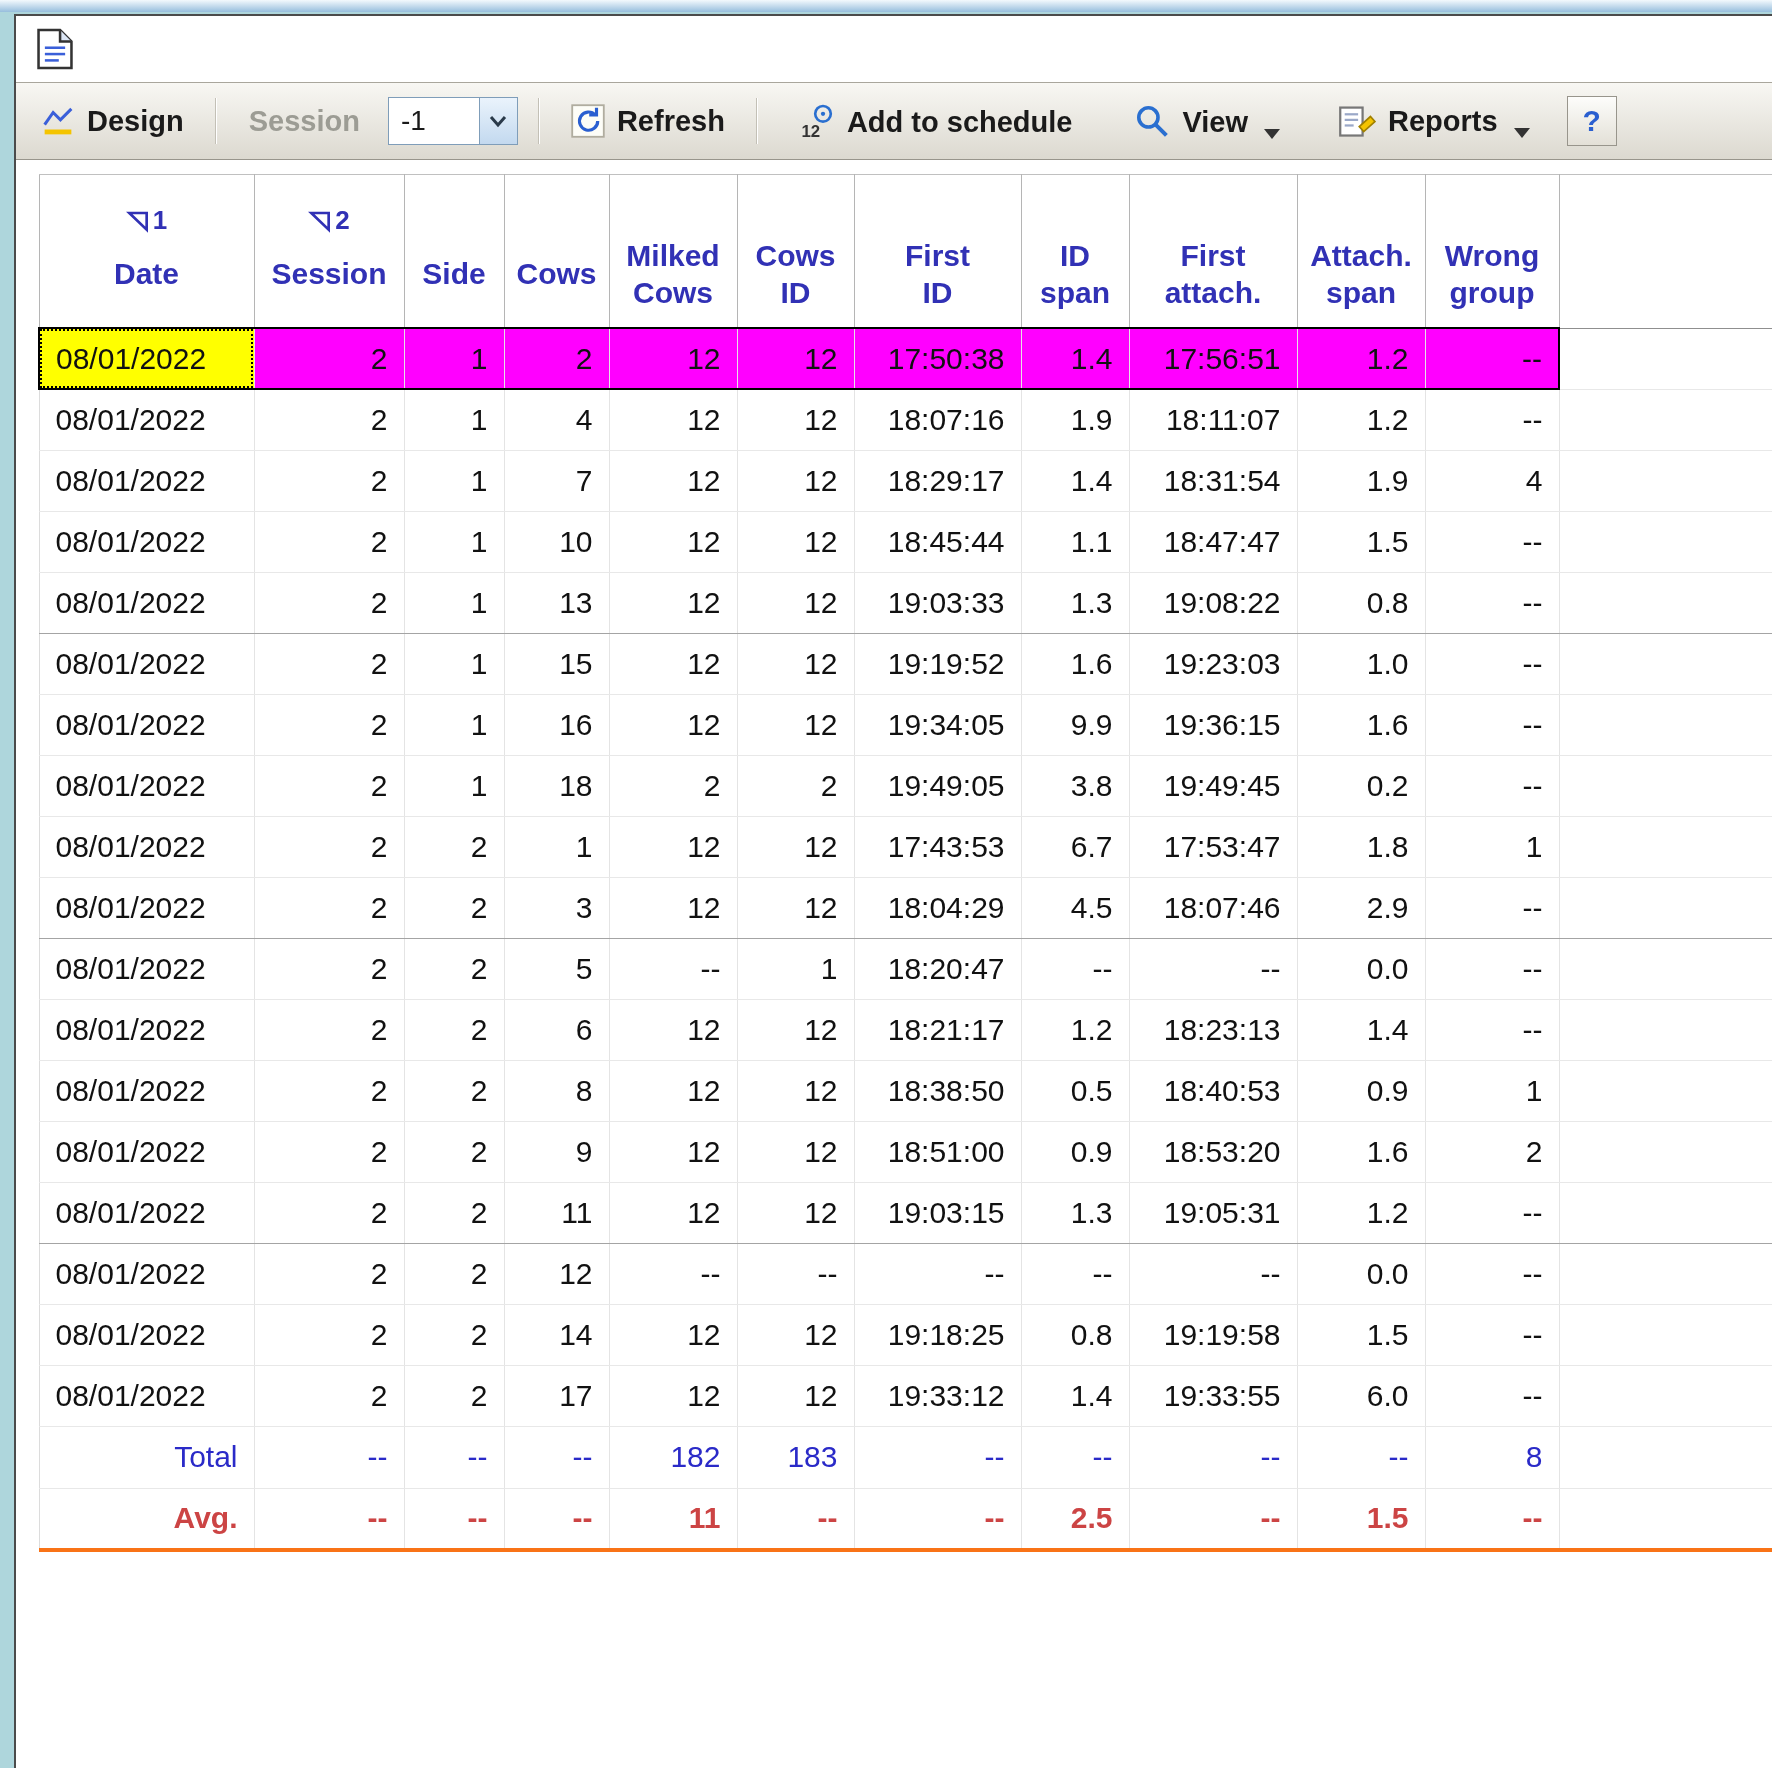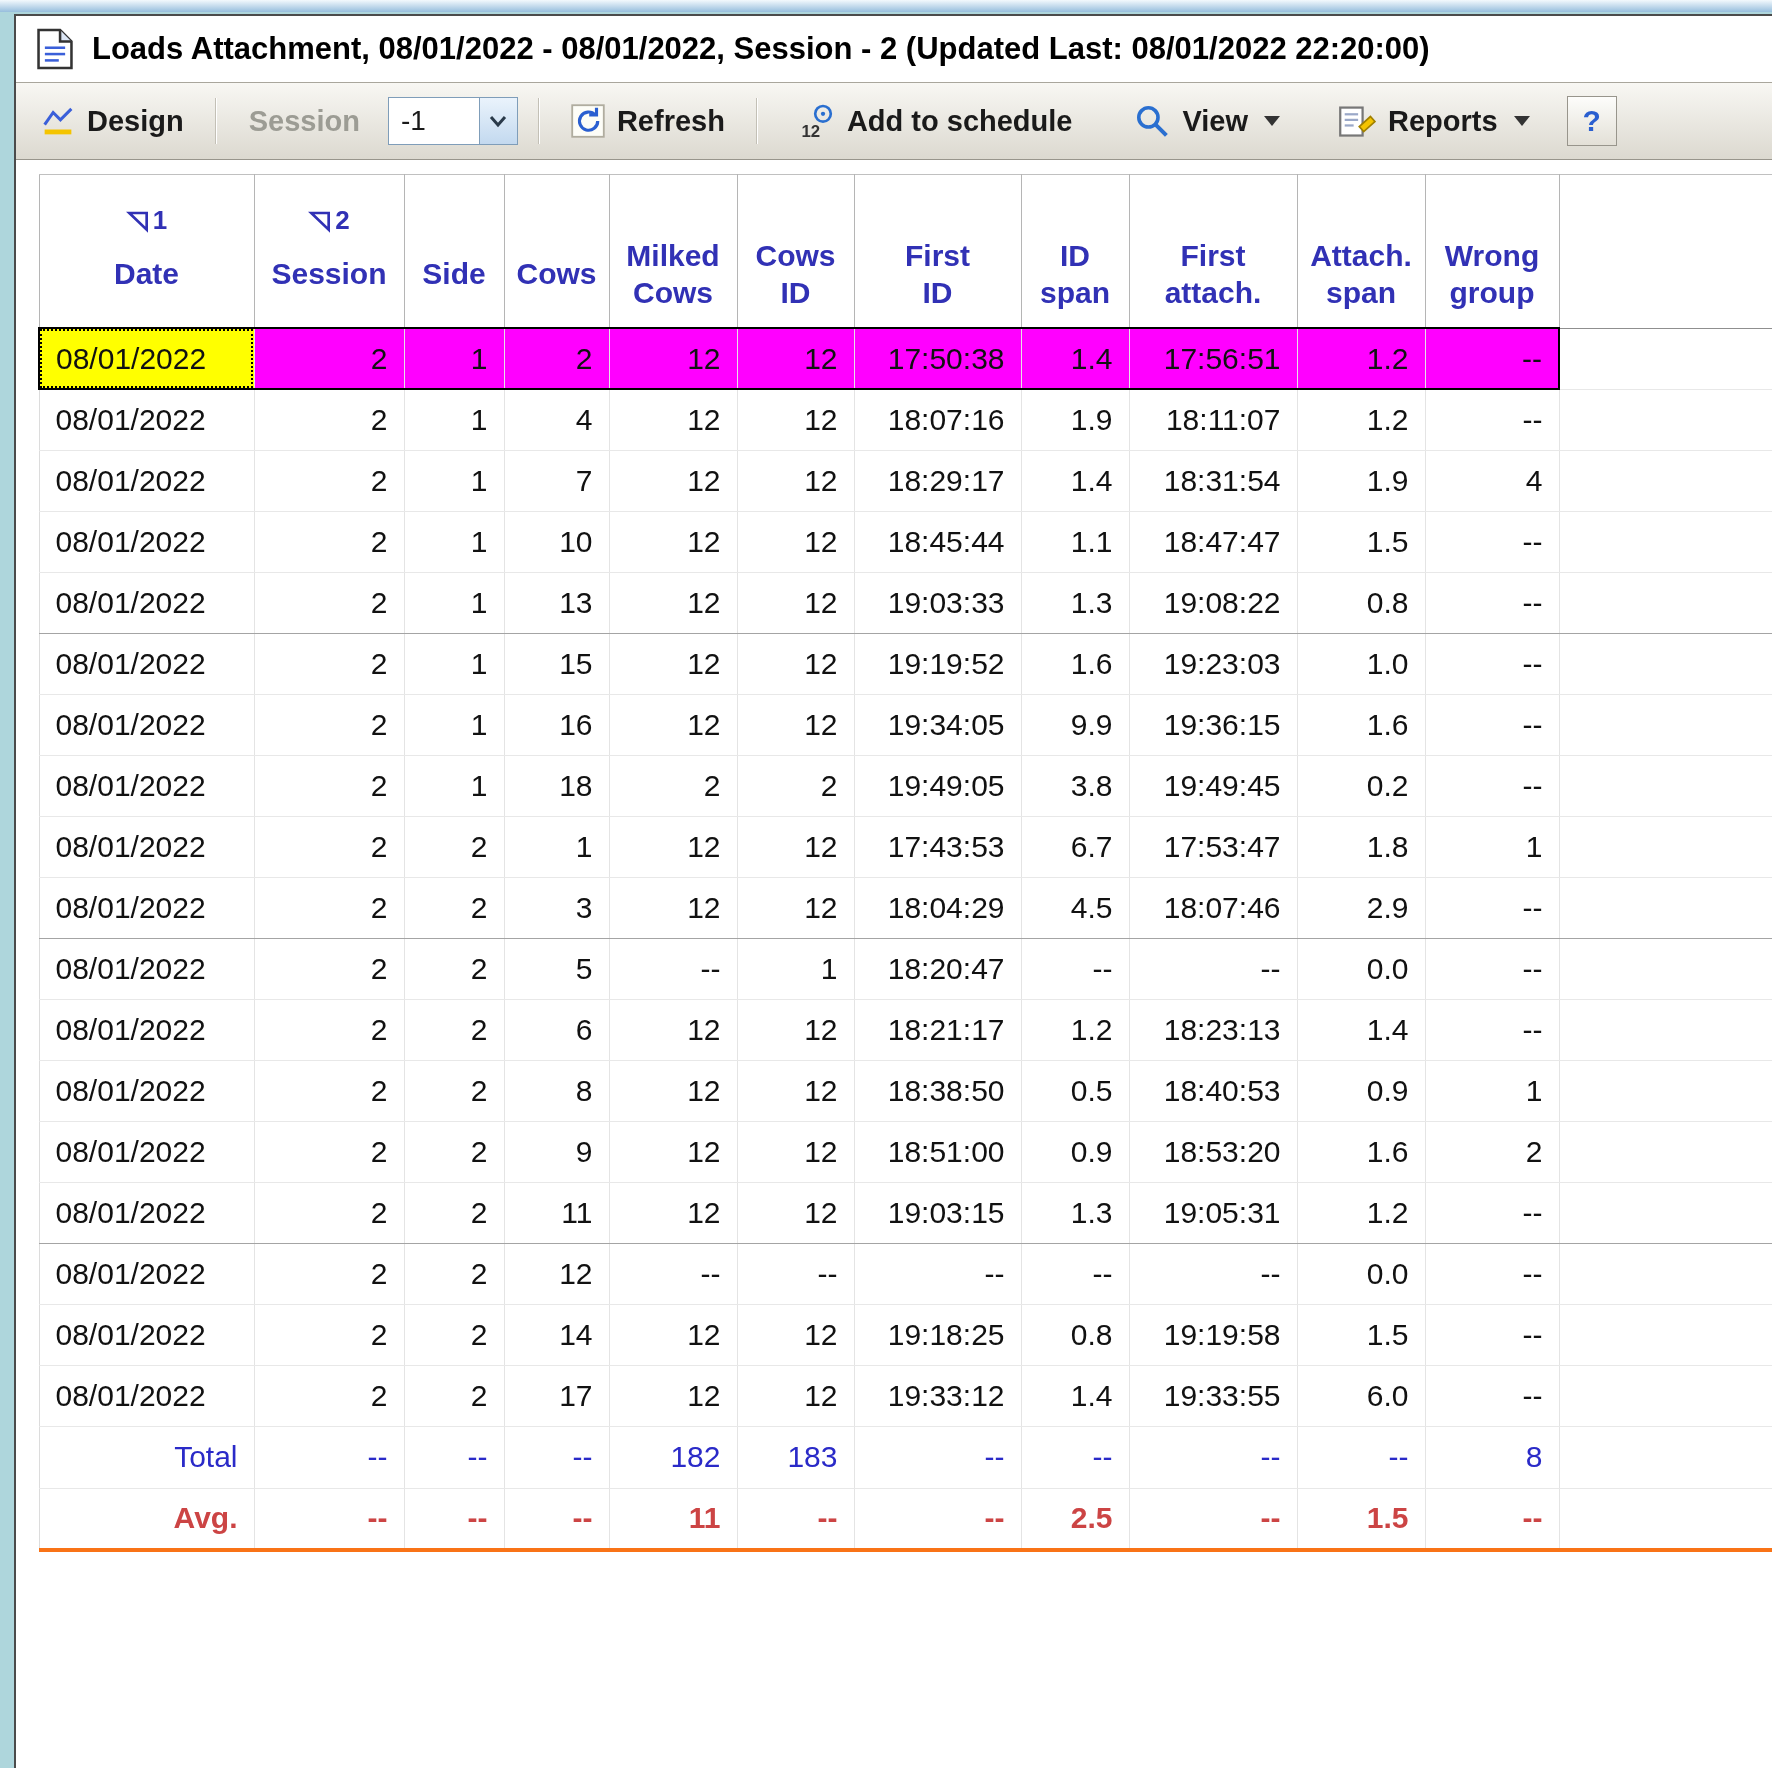--- a/index.html
+++ b/index.html
@@ -31,21 +31,21 @@
   .toolbar {
     height: 78px;
     background: linear-gradient(#f8f7f3, #dcd9d0);
     border-top: 1px solid #a9a69c;
     border-bottom: 1px solid #98958c;
     display: flex; align-items: center;
     padding: 0 14px; gap: 14px;
     font-size: 29px; font-weight: 600; color: #1a1a1a;
   }
   .tb-btn {
-    display: flex; align-items: center; gap: 12px;
+    display: flex; align-items: flex-end; gap: 12px;
     background: transparent; border: 1px solid transparent;
     font: inherit; color: inherit; padding: 8px 10px; cursor: pointer;
     white-space: nowrap;
   }
   .tb-sep {
     width: 2px; height: 46px; background: #c3c0b6;
     border-right: 1px solid #ffffff; margin: 0 6px; flex: none;
   }
   .tb-label-disabled { color: #9c9c94; margin-left: 12px; white-space: nowrap; }
   .combo {
@@ -119,21 +119,20 @@
   <div class="titlebar">
     <span class="icon">
       <svg width="38" height="44" viewBox="0 0 30 34">
         <path d="M2 2 h17 l9 9 v21 h-26 z" fill="#ffffff" stroke="#333" stroke-width="2"></path>
         <path d="M19 2 v9 h9" fill="#dce6f5" stroke="#333" stroke-width="2"></path>
         <line x1="7" y1="16" x2="23" y2="16" stroke="#3a5fd9" stroke-width="2"></line>
         <line x1="7" y1="21" x2="23" y2="21" stroke="#3a5fd9" stroke-width="2"></line>
         <line x1="7" y1="26" x2="18" y2="26" stroke="#3a5fd9" stroke-width="2"></line>
       </svg>
     </span>
-    <span class="title-text">Loads Attachment, 08/01/2022 - 08/01/2022, Session - 2 (Updated Last: 08/01/2022 22:20:00)</span>
   </div>
 
   <div class="toolbar">
     <button class="tb-btn">
       <span class="icon">
         <svg width="34" height="34" viewBox="0 0 28 28">
           <polyline points="3,17 10,7 16,13 25,4" stroke="#3a5fd9" stroke-width="2.5" fill="none"></polyline>
           <rect x="3" y="21" width="22" height="4" fill="#f4c400"></rect>
         </svg>
       </span>

